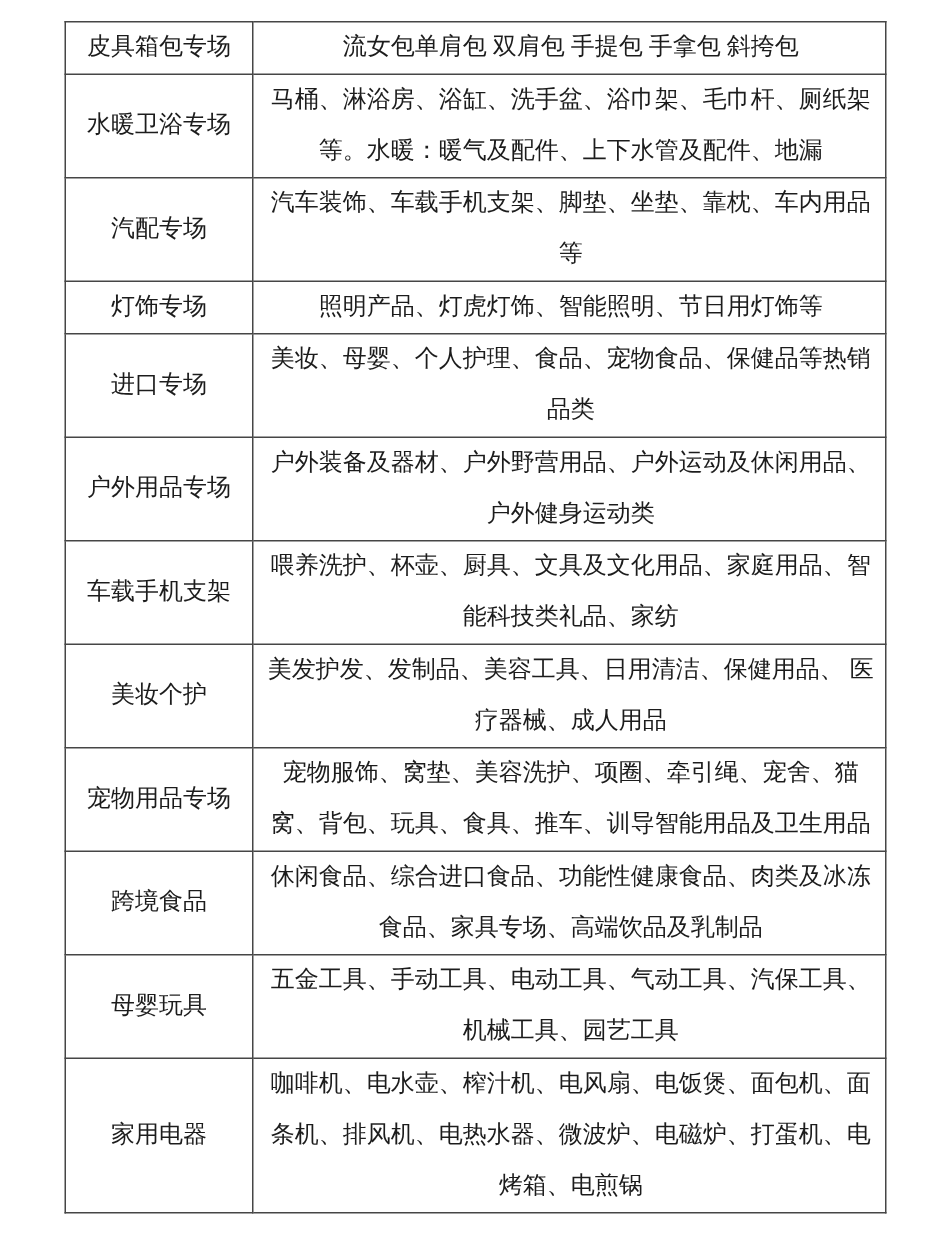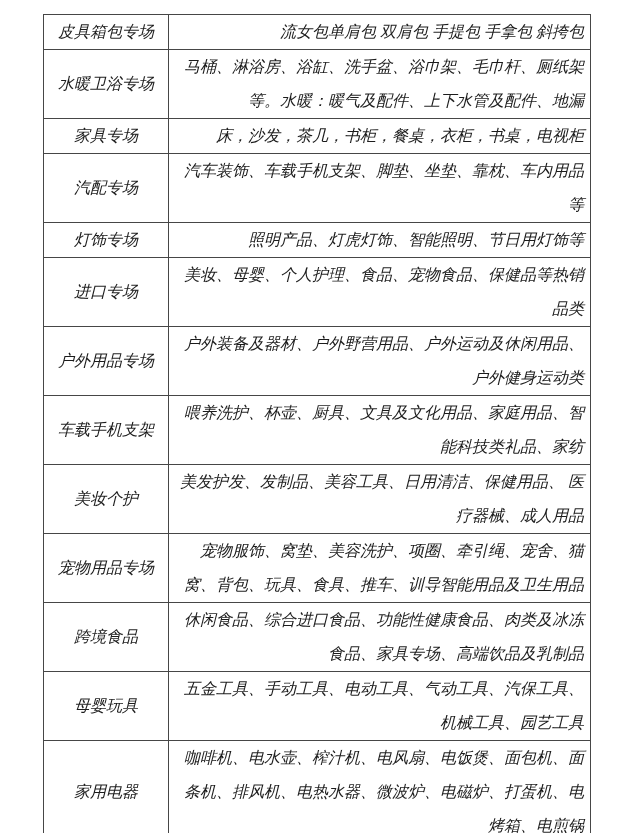--- a/index.html
+++ b/index.html
@@ -14,21 +14,20 @@
     font-family: "Liberation Serif", "DejaVu Serif", serif;
     color: #1c1c1c;
   }
   .doc-page {
     position: absolute;
     left: 0; top: 0;
     width: 622px;
     height: 833px;
     background: #ffffff;
     overflow: hidden;
-    font-style: italic;
   }
   table.category-table {
     position: absolute;
     left: 43px;
     top: 14px;
     width: 548px;
     border-collapse: collapse;
     table-layout: fixed;
   }
   table.category-table td {
@@ -37,44 +36,40 @@
     line-height: 34px;
     vertical-align: middle;
     word-break: break-all;
   }
   td.cell-category {
     width: 104px;
     text-align: center;
     padding: 0 10px;
   }
   td.cell-products {
-    text-align: right;
+    text-align: center;
     padding: 0 6px 0 8px;
   }
 </style>
 </head>
 <body>
 
 <div class="doc-page">
   <table class="category-table">
     <tbody>
   <tr>
     <td class="cell-category">皮具箱包专场</td>
     <td class="cell-products">流女包单肩包 双肩包 手提包 手拿包 斜挎包</td>
   </tr>
 
   <tr>
     <td class="cell-category">水暖卫浴专场</td>
     <td class="cell-products">马桶、淋浴房、浴缸、洗手盆、浴巾架、毛巾杆、厕纸架等。水暖：暖气及配件、上下水管及配件、地漏</td>
   </tr>
 
-  <tr>
-    <td class="cell-category">家具专场</td>
-    <td class="cell-products">床，沙发，茶几，书柜，餐桌，衣柜，书桌，电视柜</td>
-  </tr>
 
   <tr>
     <td class="cell-category">汽配专场</td>
     <td class="cell-products">汽车装饰、车载手机支架、脚垫、坐垫、靠枕、车内用品等</td>
   </tr>
 
   <tr>
     <td class="cell-category">灯饰专场</td>
     <td class="cell-products">照明产品、灯虎灯饰、智能照明、节日用灯饰等</td>
   </tr>

